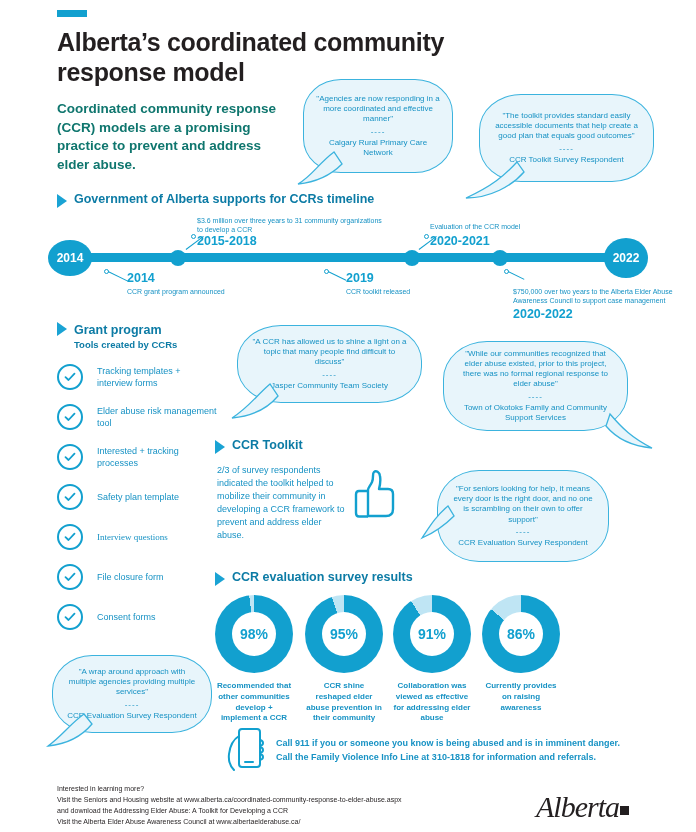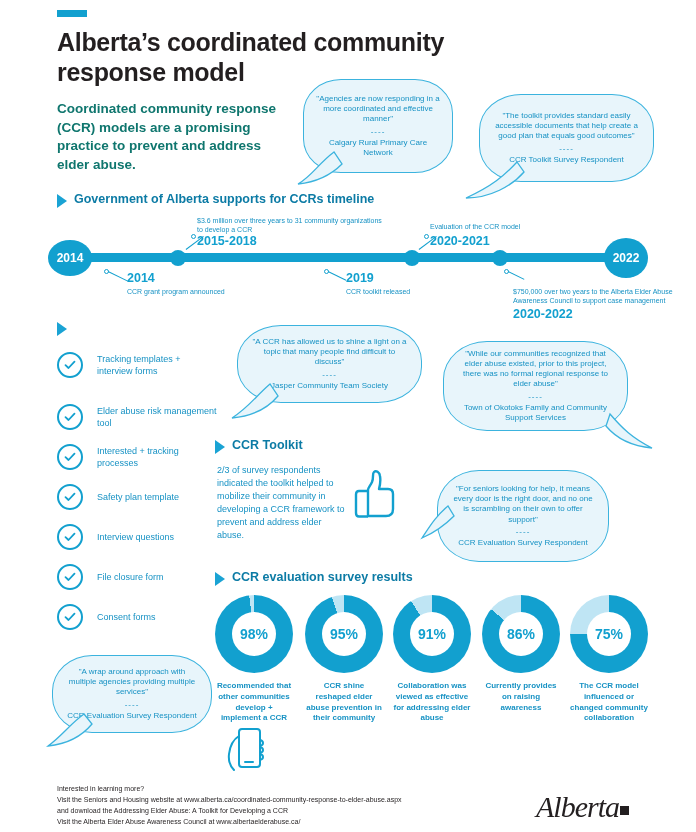--- a/index.html
+++ b/index.html
@@ -200,23 +200,27 @@
   <div class="tl-desc" style="left:430px; top:222px; width:170px;">Evaluation of the CCR model</div>
 
   <div class="tl-dot" style="left:492px; top:250px;"></div>
   <div class="tl-tick" style="left:504px; top:269px;"></div>
   <div class="tl-lead" style="left:508px; top:271px; width:18px; transform:rotate(26deg);"></div>
   <div class="tl-year" style="left:513px; top:271px;margin-top:36px;">2020-2022</div>
   <div class="tl-desc" style="left:513px; top:287px; width:160px;">$750,000 over two years to the Alberta Elder Abuse Awareness Council to support case management</div>
 
   <div class="sec-head" style="left:57px; top:320px;">
     <span class="tri"></span>
-  </div>
-
-  <div class="check-row" style="left:57px; top:352px;">
+    <span>
+      <span class="sec-title">Grant program</span>
+      <span class="sec-sub">Tools created by CCRs</span>
+    </span>
+  </div>
+
+  <div class="check-row" style="left:57px; top:364px;">
     <span class="check-circle">
       <svg width="14" height="14" viewBox="0 0 14 14">
           <polyline points="2.5,7.2 5.5,10 11.5,3.6" fill="none" stroke="#12a0cf" stroke-width="1.8" stroke-linecap="round" stroke-linejoin="round"></polyline>
         </svg>
     </span>
     <span class="check-label">Tracking templates + interview forms</span>
   </div>
   <div class="check-row" style="left:57px; top:404px;">
     <span class="check-circle">
       <svg width="14" height="14" viewBox="0 0 14 14">
@@ -234,21 +238,21 @@
     <span class="check-label">Interested + tracking processes</span>
   </div>
   <div class="check-row" style="left:57px; top:484px;">
     <span class="check-circle">
       <svg width="14" height="14" viewBox="0 0 14 14">
           <polyline points="2.5,7.2 5.5,10 11.5,3.6" fill="none" stroke="#12a0cf" stroke-width="1.8" stroke-linecap="round" stroke-linejoin="round"></polyline>
         </svg>
     </span>
     <span class="check-label">Safety plan template</span>
   </div>
-  <div class="check-row" style="left:57px; top:524px;">
+  <div class="check-row" style="left:57px; top:524px;font-family:Liberation Serif, serif;">
     <span class="check-circle">
       <svg width="14" height="14" viewBox="0 0 14 14">
           <polyline points="2.5,7.2 5.5,10 11.5,3.6" fill="none" stroke="#12a0cf" stroke-width="1.8" stroke-linecap="round" stroke-linejoin="round"></polyline>
         </svg>
     </span>
     <span class="check-label">Interview questions</span>
   </div>
   <div class="check-row" style="left:57px; top:564px;">
     <span class="check-circle">
       <svg width="14" height="14" viewBox="0 0 14 14">
@@ -330,44 +334,42 @@
     <div class="donut-cap">Collaboration was viewed as effective for addressing elder abuse</div>
   </div>
 
   <div class="donut-wrap" style="left:482px; top:595px;">
     <div class="donut" style="background: conic-gradient(#12a0cf 0deg 309.6deg, #bfe5f4 309.6deg 360deg);">
       <div class="donut-hole">86%</div>
     </div>
     <div class="donut-cap">Currently provides on raising awareness</div>
   </div>
 
-  <div class="donut-wrap" style="left:570px; top:595px;">
-    <div class="donut" style="background: conic-gradient(#12a0cf 0deg 270deg, #bfe5f4 270deg 360deg);">
-      <div class="donut-hole">75%</div>
-    </div>
-    <div class="donut-cap">The CCR model influenced or changed community collaboration</div>
-  </div>
 
   <div class="bubble" style="left:52px; top:655px; width:160px; height:78px; border-radius:40px/36px; font-size:8px;">
     <span class="q">"A wrap around approach with multiple agencies providing multiple services"</span>
     <span class="dash">----</span>
     <span class="src">CCR Evaluation Survey Respondent</span>
   </div>
   <svg style="position:absolute;left:46px;top:712px;" width="55" height="40">
     <path d="M38,2 C24,12 16,24 2,34 C22,32 36,24 46,12 Z" fill="#e8f5fb" stroke="#3bb3de" stroke-width="1.3"></path>
   </svg>
 
   <svg style="position:absolute;left:224px;top:726px;" width="44" height="48" viewBox="0 0 44 48">
     <rect x="15" y="3" width="21" height="38" rx="3" fill="none" stroke="#12a0cf" stroke-width="2"></rect>
     <line x1="21" y1="36" x2="29" y2="36" stroke="#12a0cf" stroke-width="2" stroke-linecap="round"></line>
     <path d="M15,10 C10,13 6,20 5,28 C4.3,34 6,40 10,44" fill="none" stroke="#12a0cf" stroke-width="2" stroke-linecap="round"></path>
     <path d="M36,14 C40,15 40,19 36,20" fill="none" stroke="#12a0cf" stroke-width="2" stroke-linecap="round"></path>
     <path d="M36,21 C40,22 40,26 36,27" fill="none" stroke="#12a0cf" stroke-width="2" stroke-linecap="round"></path>
     <path d="M36,28 C40,29 40,33 36,34" fill="none" stroke="#12a0cf" stroke-width="2" stroke-linecap="round"></path>
   </svg>
+  <div class="callout-text" style="left:276px; top:736px; width:400px;">
+    <div>Call 911 if you or someone you know is being abused and is in imminent danger.</div>
+    <div>Call the Family Violence Info Line at 310-1818 for information and referrals.</div>
+  </div>
 
   <div class="footer">
     <div>Interested in learning more?</div>
     <div>Visit the Seniors and Housing website at www.alberta.ca/coordinated-community-response-to-elder-abuse.aspx</div>
     <div>and download the Addressing Elder Abuse: A Toolkit for Developing a CCR</div>
     <div>Visit the Alberta Elder Abuse Awareness Council at www.albertaelderabuse.ca/</div>
   </div>
 
   <div class="alberta-logo">
     <span>Alberta</span><span class="logo-sq"></span>

